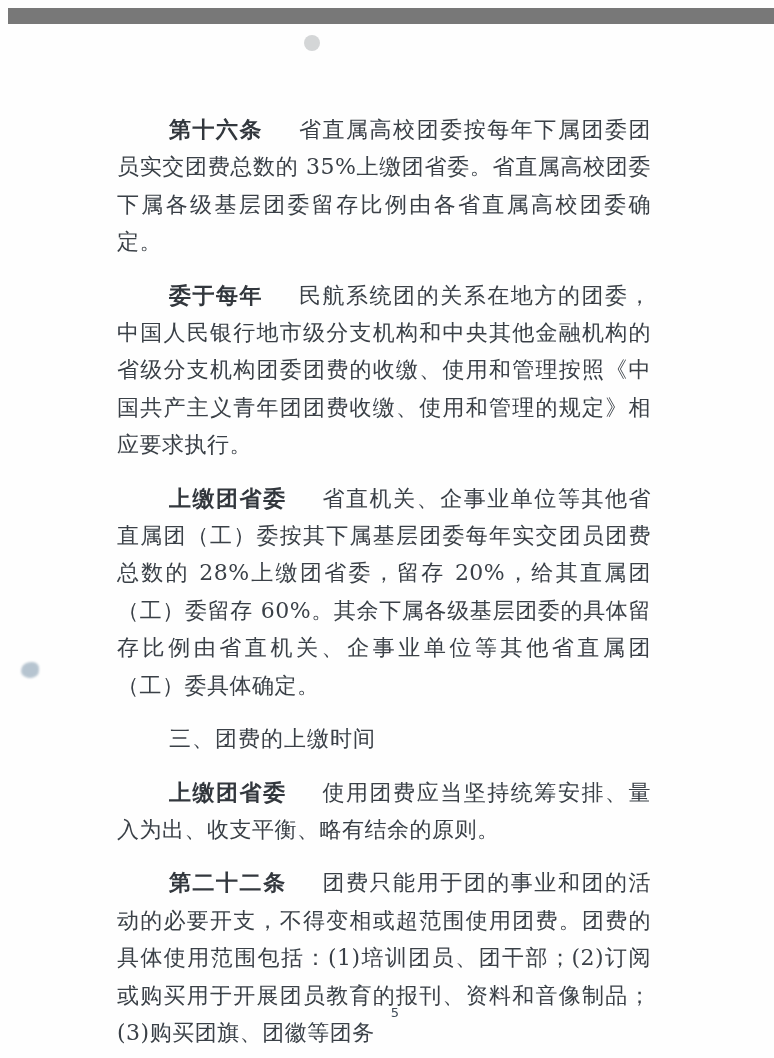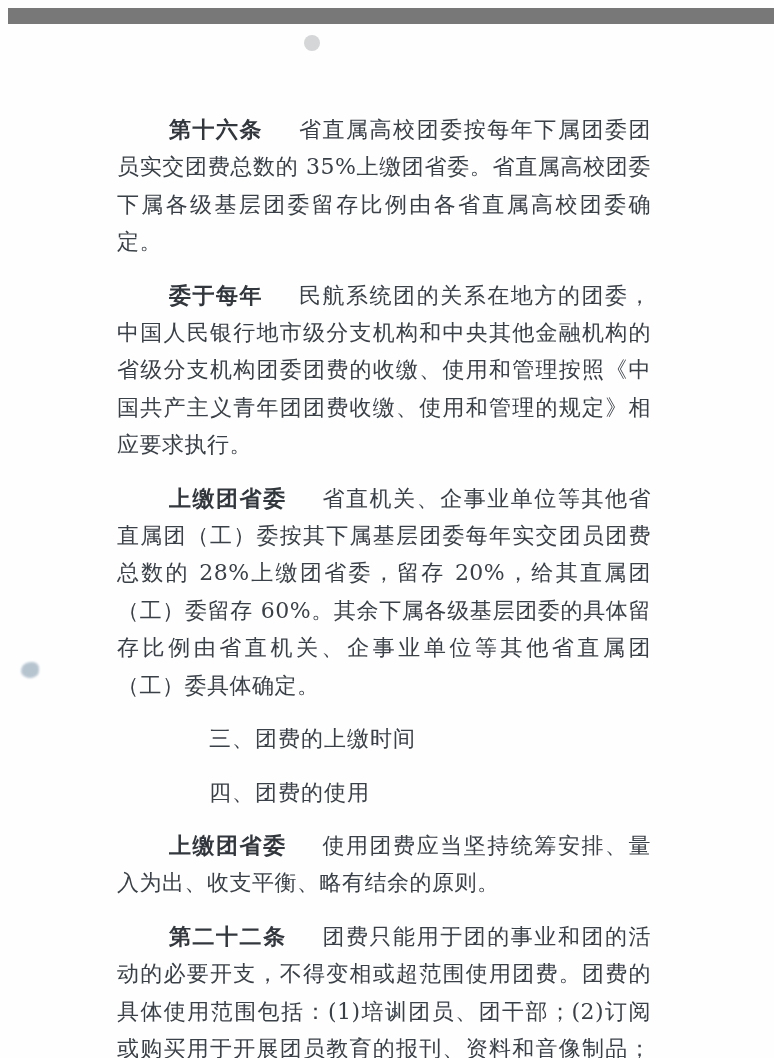--- a/index.html
+++ b/index.html
@@ -38,21 +38,20 @@
     margin: 0;
     text-indent: 2em;
   }
   .article-lead {
     font-weight: bold;
     margin-right: 0.9em;
     color: #32373d;
   }
   .section-heading span {
     letter-spacing: 1px;
-    margin-left: 40px;
   }
   .page-number {
     position: absolute;
     top: 989px;
     left: 0;
     width: 774px;
     text-align: center;
     font-size: 13px;
     color: #3e4a57;
     font-family: "DejaVu Sans", sans-serif;
@@ -101,23 +100,20 @@
 
     <p>
       <span class="article-lead">上缴团省委</span><span>省直机关、企事业单位等其他省直属团（工）委按其下属基层团委每年实交团员团费总数的 28%上缴团省委，留存 20%，给其直属团（工）委留存 60%。其余下属各级基层团委的具体留存比例由省直机关、企事业单位等其他省直属团（工）委具体确定。</span>
     </p>
 
     <p class="section-heading">
       <span>三、团费的上缴时间</span>
     </p>
 
 
-    <p class="section-heading">
-      <span>四、团费的使用</span>
-    </p>
 
     <p>
       <span class="article-lead">上缴团省委</span><span>使用团费应当坚持统筹安排、量入为出、收支平衡、略有结余的原则。</span>
     </p>
 
 
     <p>
       <span class="article-lead">第二十二条</span><span>团费只能用于团的事业和团的活动的必要开支，不得变相或超范围使用团费。团费的具体使用范围包括：(1)培训团员、团干部；(2)订阅或购买用于开展团员教育的报刊、资料和音像制品；(3)购买团旗、团徽等团务</span>
     </p>
 

